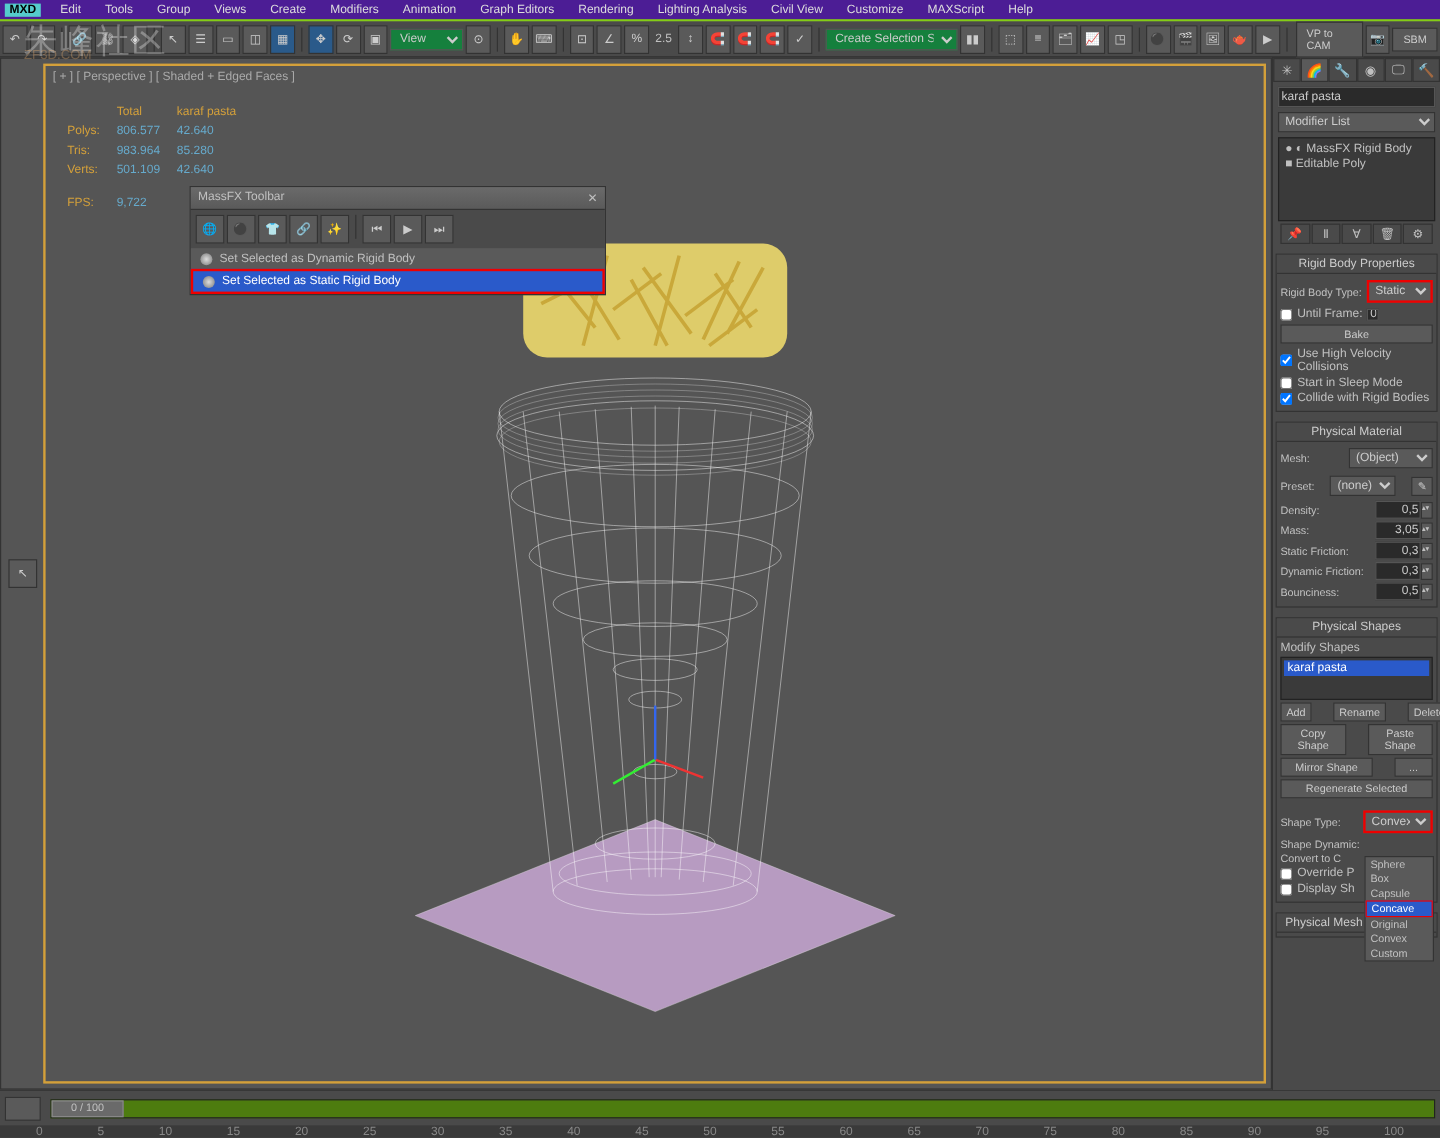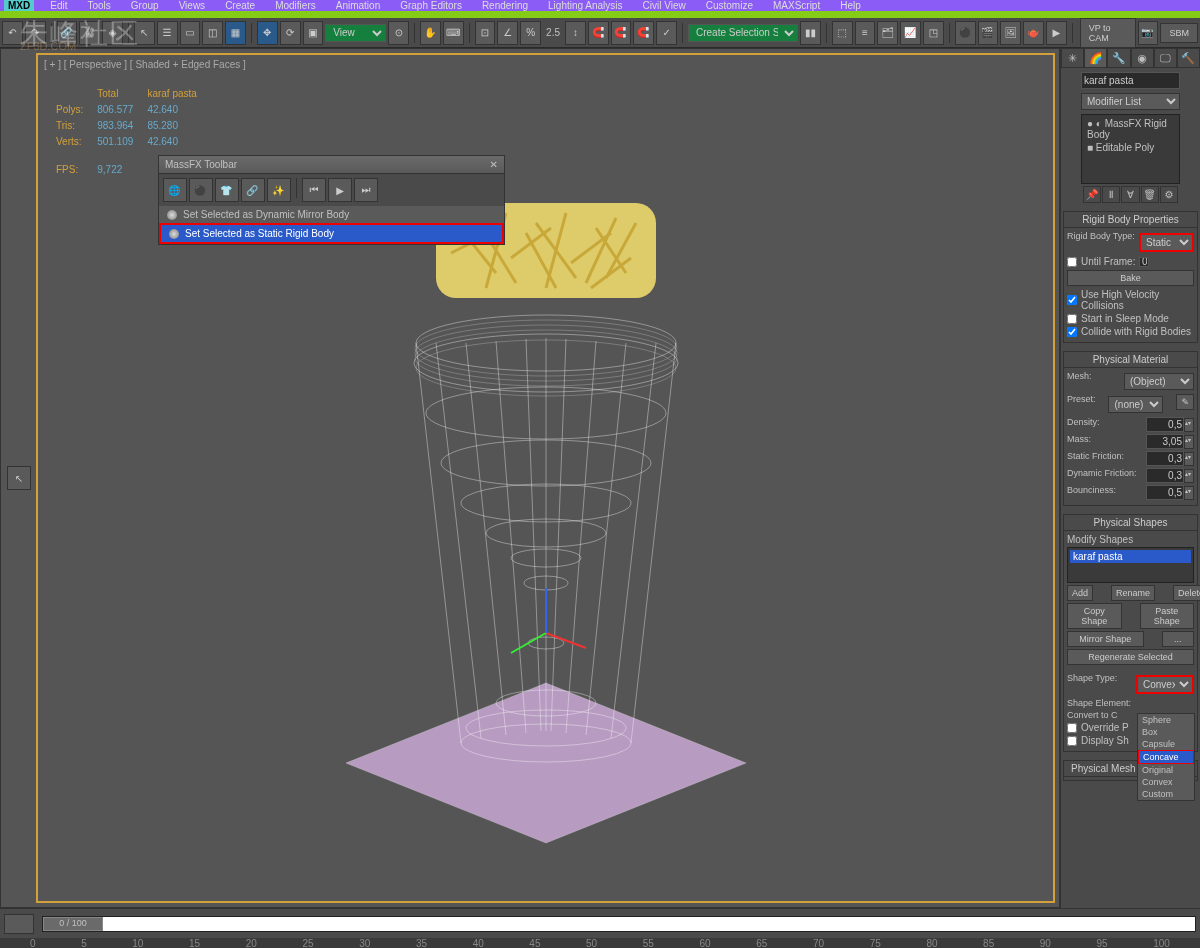--- a/index.html
+++ b/index.html
@@ -1,19 +1,19 @@
 <!DOCTYPE html>
 <html><head>
 <meta charset="utf-8">
 <style>
 *{margin:0;padding:0;box-sizing:border-box;font-family:Tahoma,Arial,sans-serif;font-size:10px;user-select:none}
 body{background:#3a3a3a;color:#c0c0c0;width:1200px;height:948px;overflow:hidden;position:relative}
 .watermark{position:absolute;top:15px;left:20px;font-size:28px;color:#fff;opacity:0.3;z-index:100;letter-spacing:2px}
 .watermark2{position:absolute;top:40px;left:20px;font-size:11px;color:#fdba74;opacity:0.3;z-index:100}
-.menubar{display:flex;background:#8b5cf6;border-bottom:7px solid #84cc16;padding:0 4px;height:18px;align-items:center}
+.menubar{display:flex;background:#4c1d95;border-bottom:2px solid #84cc16;padding:0 4px;height:18px;align-items:center}
 .menubar span:first-child{background:#5cc;color:#000;padding:0 4px;font-weight:bold;margin-right:6px}
 .menubar .mi{padding:2px 10px;color:#ddd;cursor:pointer}
 .toolbar{display:flex;background:#4a4a4a;border-bottom:1px solid #2a2a2a;padding:2px;height:30px;align-items:center;gap:2px}
 .tbtn{width:24px;height:24px;background:#5a5a5a;border:1px solid #333;display:flex;align-items:center;justify-content:center;color:#ccc;cursor:pointer}
 .tbtn.sel{background:#2a5a8a}
 .tsep{width:1px;height:20px;background:#333;margin:0 3px}
 .tinput{background:#15803d;border:1px solid #555;color:#ccc;height:18px;padding:0 3px}
 .main{display:flex;height:860px}
 .viewport{flex:1;background:#555;position:relative;border:1px solid #333}
 .vp-inner{position:absolute;left:35px;top:4px;right:4px;bottom:4px;border:2px solid #d4a03a}
@@ -33,36 +33,36 @@
 .rpanel{width:140px;background:#4a4a4a;border-left:1px solid #333;display:flex;flex-direction:column;overflow-y:auto}
 .rtabs{display:flex;background:#3a3a3a;height:20px}
 .rtab{flex:1;border:1px solid #333;background:#4a4a4a;display:flex;align-items:center;justify-content:center;cursor:pointer;font-size:11px}
 .rtab.a{background:#5a5a5a}
 .rinput{width:100%;background:#2a2a2a;border:1px solid #555;color:#ccc;padding:2px;margin:2px 0}
 .rdrop{width:100%;background:#5a5a5a;border:1px solid #333;color:#ccc;padding:1px;margin:2px 0}
 .rlist{background:#3a3a3a;border:1px solid #222;height:70px;margin:2px 0;padding:2px}
 .rlist div{padding:1px 3px}
 .rsect{margin:4px 2px;border:1px solid #333;padding:3px}
 .rsect-h{text-align:center;background:#4a4a4a;color:#ccc;padding:2px;margin:-3px -3px 3px -3px;border-bottom:1px solid #333}
-.rrow{display:flex;align-items:flex-start;justify-content:space-between;margin:2px 0;gap:3px}
+.rrow{display:flex;align-items:center;justify-content:space-between;margin:2px 0;gap:3px}
 .rrow label{font-size:9px;white-space:nowrap}
 .rspin{display:flex;align-items:center}
 .rspin input{width:38px;background:#2a2a2a;border:1px solid #555;color:#ccc;padding:1px;text-align:right}
 .rspin .sp{width:10px;height:14px;background:#5a5a5a;border:1px solid #333;font-size:6px;display:flex;flex-direction:column}
 .rchk{display:flex;align-items:center;gap:4px;margin:2px 0}
 .rchk input{width:10px;height:10px}
 .rbtn{background:#5a5a5a;border:1px solid #333;color:#ccc;padding:2px 4px;cursor:pointer;font-size:9px}
 .rbtnrow{display:flex;gap:18px;margin:2px 0}
 .rbtnrow .rbtn{flex:1;text-align:center}
 .hlred{border:2px solid #e00 !important}
 .droplist{position:absolute;background:#5a5a5a;border:1px solid #333;z-index:60;width:58px}
 .droplist div{padding:1px 4px;cursor:pointer;font-size:9px}
 .droplist div.sel{background:#2a5aca;color:#fff;border:1px solid #e00}
 .timeline{height:30px;background:#4a4a4a;border-top:1px solid #333;display:flex;align-items:center}
-.tl-slider{flex:1;height:16px;background:#ffffff;border:1px solid #222;position:relative;margin:0 4px}
+.tl-slider{flex:1;height:16px;background:#4d7c0f;border:1px solid #222;position:relative;margin:0 4px}
 .tl-thumb{position:absolute;left:0;width:60px;height:14px;background:#6a6a6a;border:1px solid #888;text-align:center;font-size:9px}
 .tl-ruler{height:14px;background:#3a3a3a;display:flex;justify-content:space-between;padding:0 30px;font-size:8px;color:#888}
 .canvas-chalice{position:absolute;left:50%;top:50%;transform:translate(-50%,-45%);width:560px;height:700px}
 svg{overflow:visible}
 .toolbtns{position:absolute;left:6px;top:50%;transform:translateY(-50%);display:flex;flex-direction:column;gap:2px}
 .tooltabs{display:flex;gap:1px;margin:2px}
 .tooltabs .rtab{width:17px;height:17px;font-size:10px}
 </style>
 </head>
 <body>
@@ -248,41 +248,41 @@
           <div class="tbtn">🔗</div>
           <div class="tbtn">✨</div>
           <div class="tsep"></div>
           <div class="tbtn">⏮</div>
           <div class="tbtn">▶</div>
           <div class="tbtn">⏭</div>
         </div>
         <div class="massfx-menu">
           <div class="massfx-item">
               <span class="dot"></span>
-              <span>Set Selected as Dynamic Mirror Body</span>
+              <span>Set Selected as Dynamic Rigid Body</span>
             </div>
           <div class="massfx-item sel">
               <span class="dot"></span>
               <span>Set Selected as Static Rigid Body</span>
             </div>
         </div>
       </div>
     </div>
   </div>
 
   <div class="rpanel">
     <div class="rtabs">
       <div class="rtab">✳</div>
       <div class="rtab a">🌈</div>
       <div class="rtab">🔧</div>
       <div class="rtab">◉</div>
       <div class="rtab">🖵</div>
       <div class="rtab">🔨</div>
     </div>
-    <div style="padding:2px 20px">
+    <div style="padding:2px 4px">
       <input class="rinput" value="karaf pasta" style="">
       <select class="rdrop"><option>Modifier List</option></select>
       <div class="rlist">
         <div>● ◐ <span>MassFX Rigid Body</span></div>
         <div>■ <span>Editable Poly</span></div>
       </div>
       <div class="tooltabs">
         <div class="rtab">📌</div>
         <div class="rtab">Ⅱ</div>
         <div class="rtab">∀</div>
@@ -386,21 +386,21 @@
         <div class="rbtn" style="flex:3">Mirror Shape</div>
         <div class="rbtn">...</div>
       </div>
       <div class="rbtn" style="text-align:center">Regenerate Selected</div>
       <div style="height:6px"></div>
       <div class="rrow">
           <label>Shape Type:</label>
           <select class="rdrop hlred" style="width:58px"><option>Convex</option></select>
         </div>
       <div class="rrow">
-          <label>Shape Element:</label>
+          <label>Shape Dynamic:</label>
         </div>
       <div class="rrow">
           <label>Convert to C</label>
         </div>
       <div class="rchk">
           <input type="checkbox" style="">
           <label>Override P</label>
         </div>
       <div class="rchk">
           <input type="checkbox" style="">

